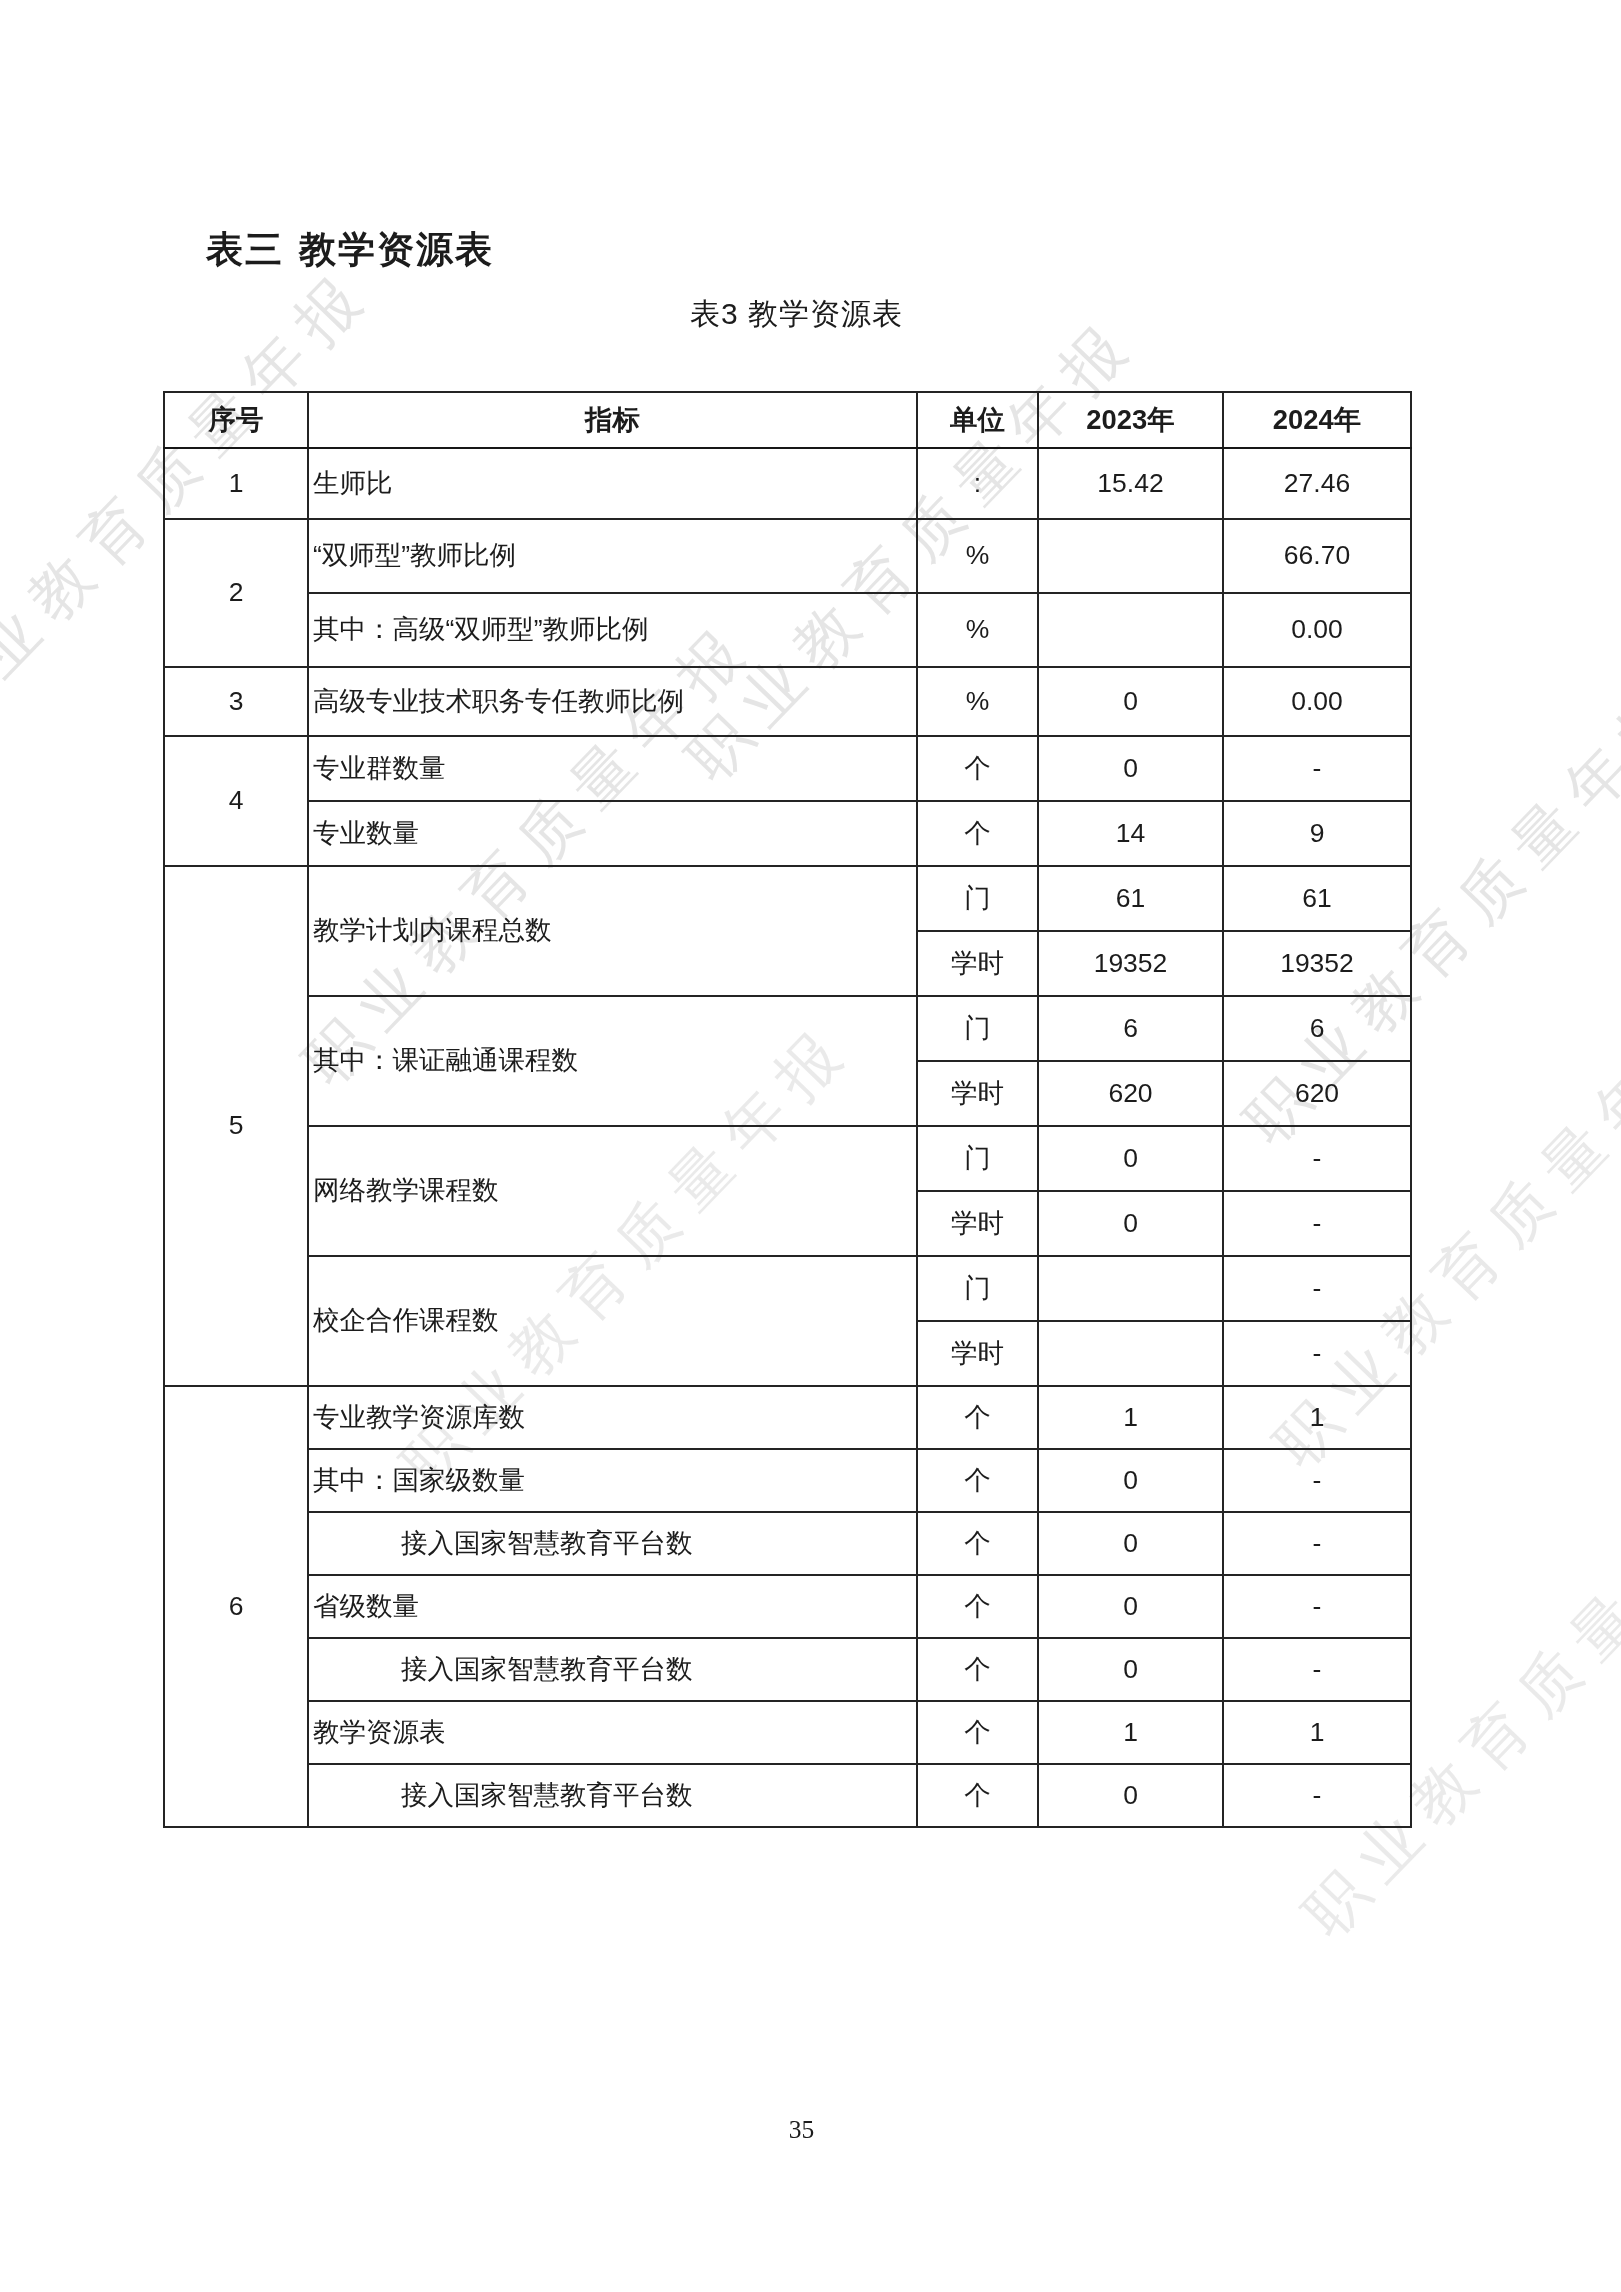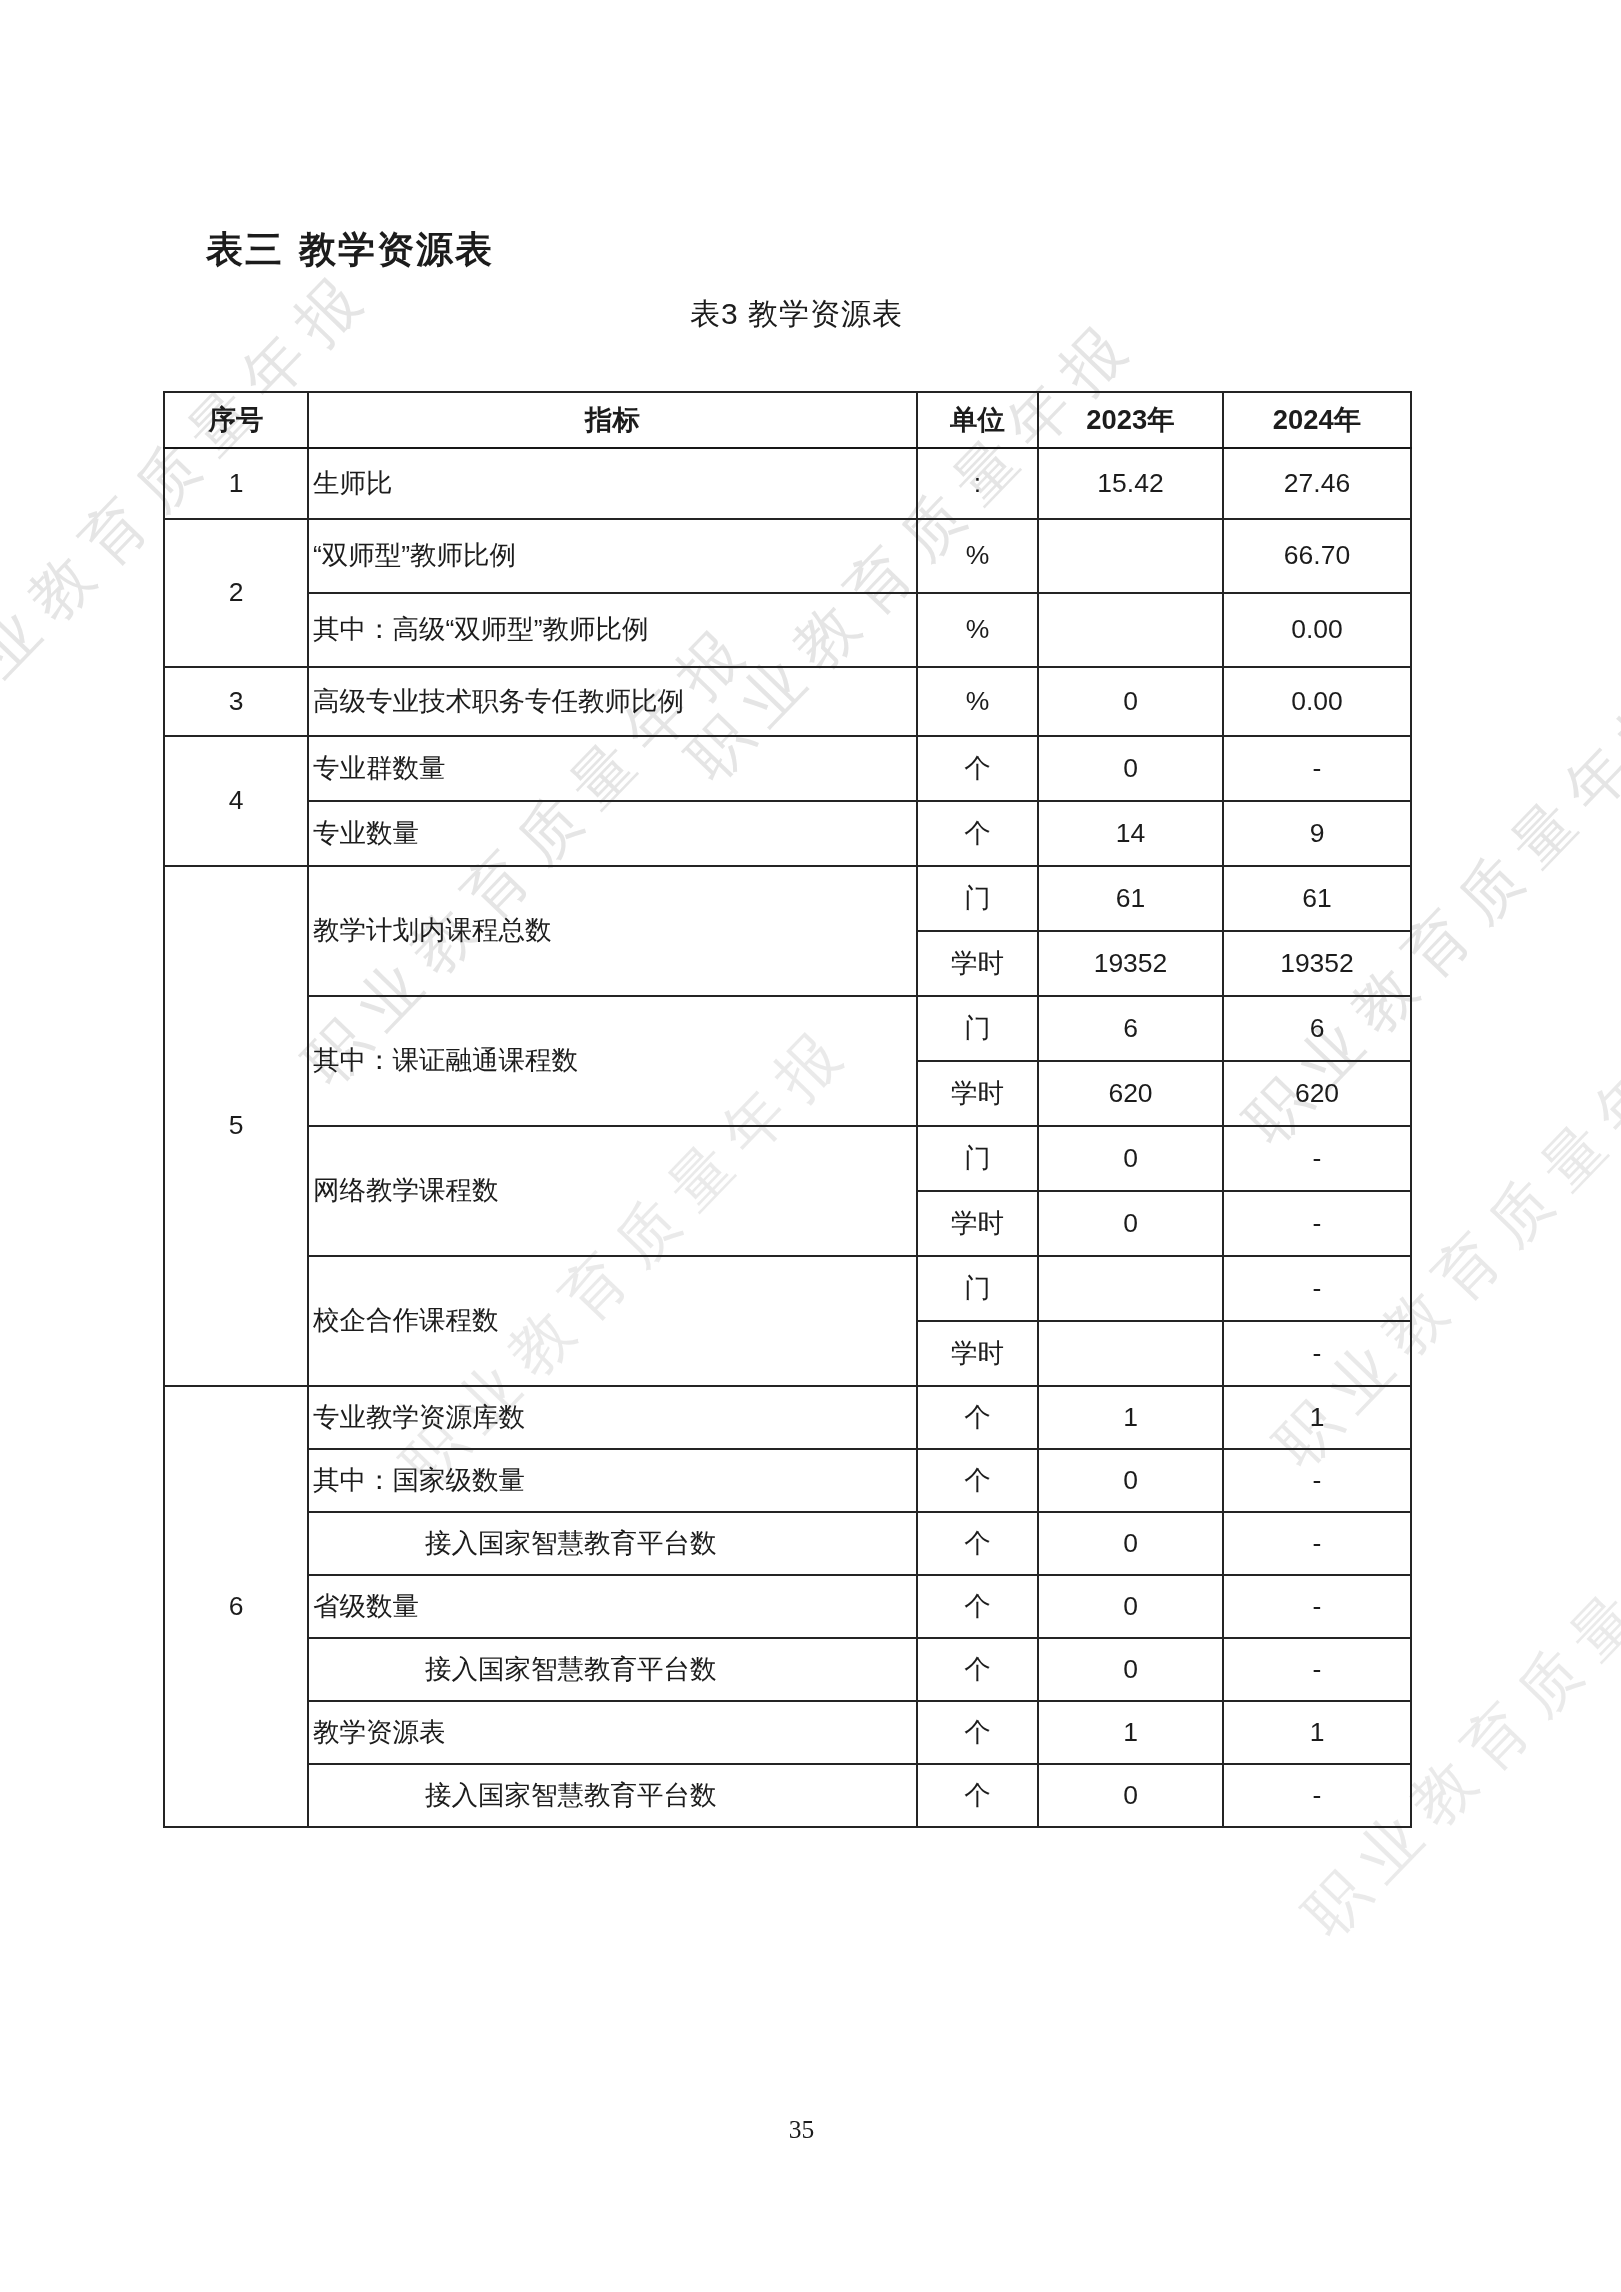--- a/index.html
+++ b/index.html
@@ -65,21 +65,21 @@
   table.res thead tr{height:56px;}
   table.res th{
     font-weight:bold;font-size:27.4px;text-align:center;
     border-bottom:2.9px solid #161616;
   }
   tr.g1{height:71px;} tr.g2{height:74px;} tr.g3{height:69px;}
   tr.g4{height:65px;} tr.g5{height:65px;} tr.g6{height:63px;}
   td.c-no,td.c-unit,td.c-val{text-align:center;}
   td.c-ind{text-align:left;padding-left:7.8px;border-radius:6px;}
   td.c-ind.indent-1{}
-  td.c-ind.indent-2{padding-left:116px;}
+  td.c-ind.indent-2{padding-left:92px;}
   .page-num{
     position:absolute;left:0;top:2115px;width:1603px;
     text-align:center;
     font-family:"Liberation Serif","DejaVu Serif",serif;
     font-size:25.5px;
   }
 </style>
 </head>
 <body>
 

